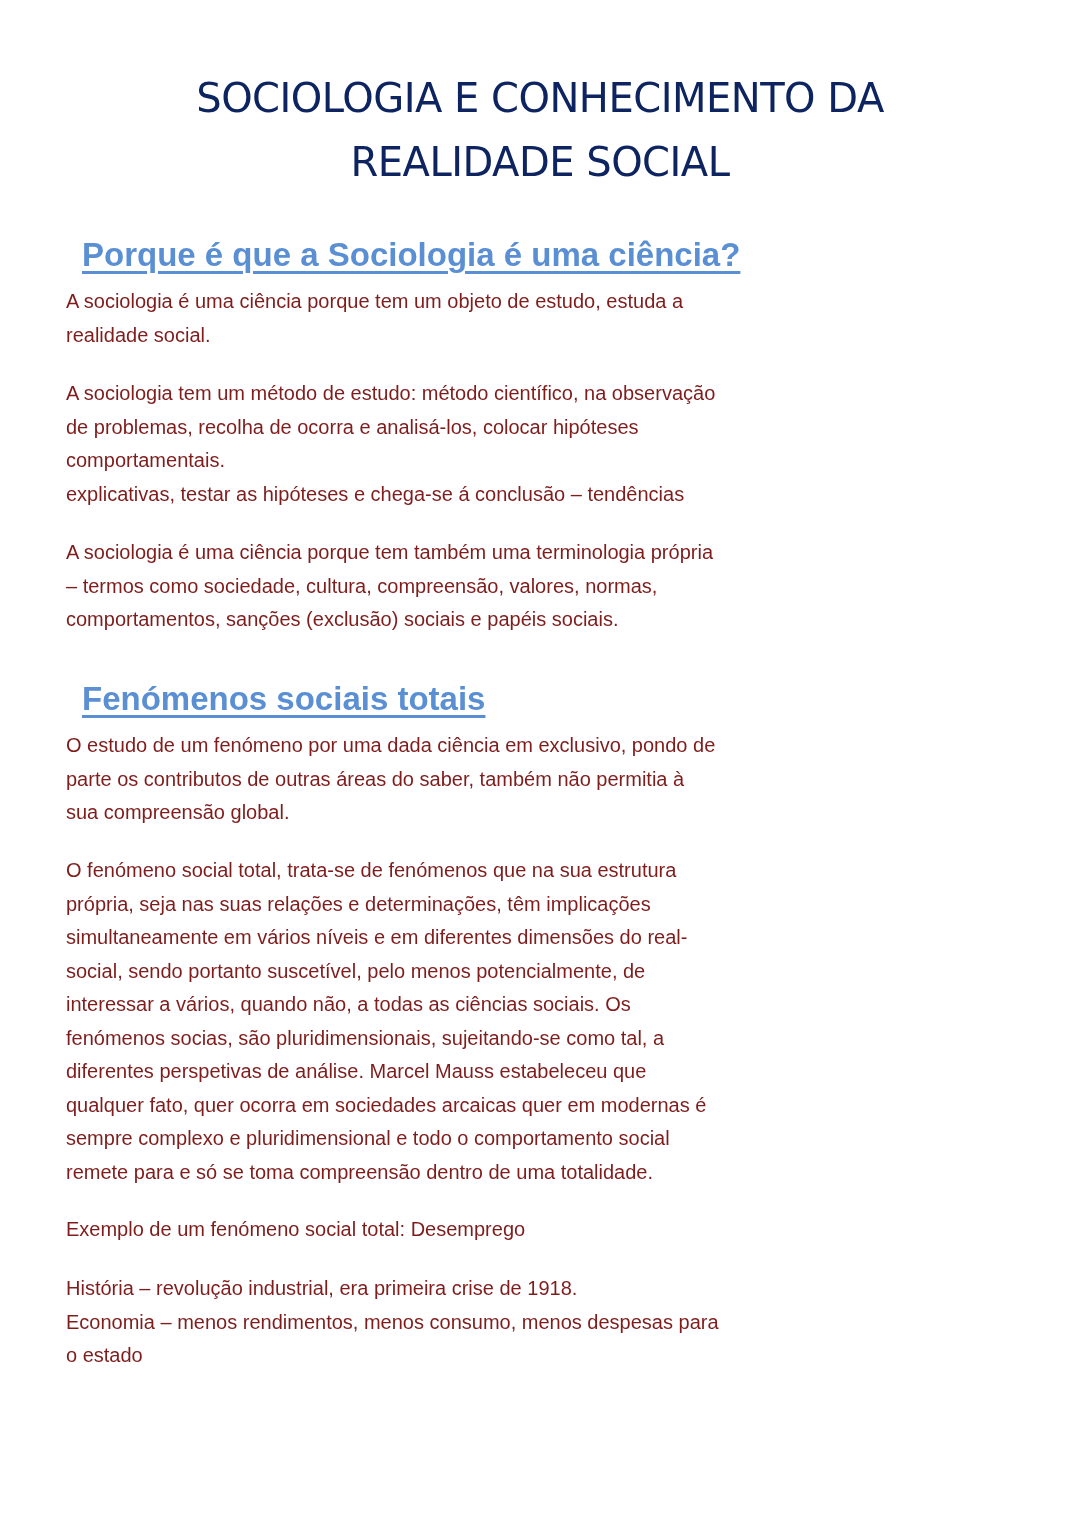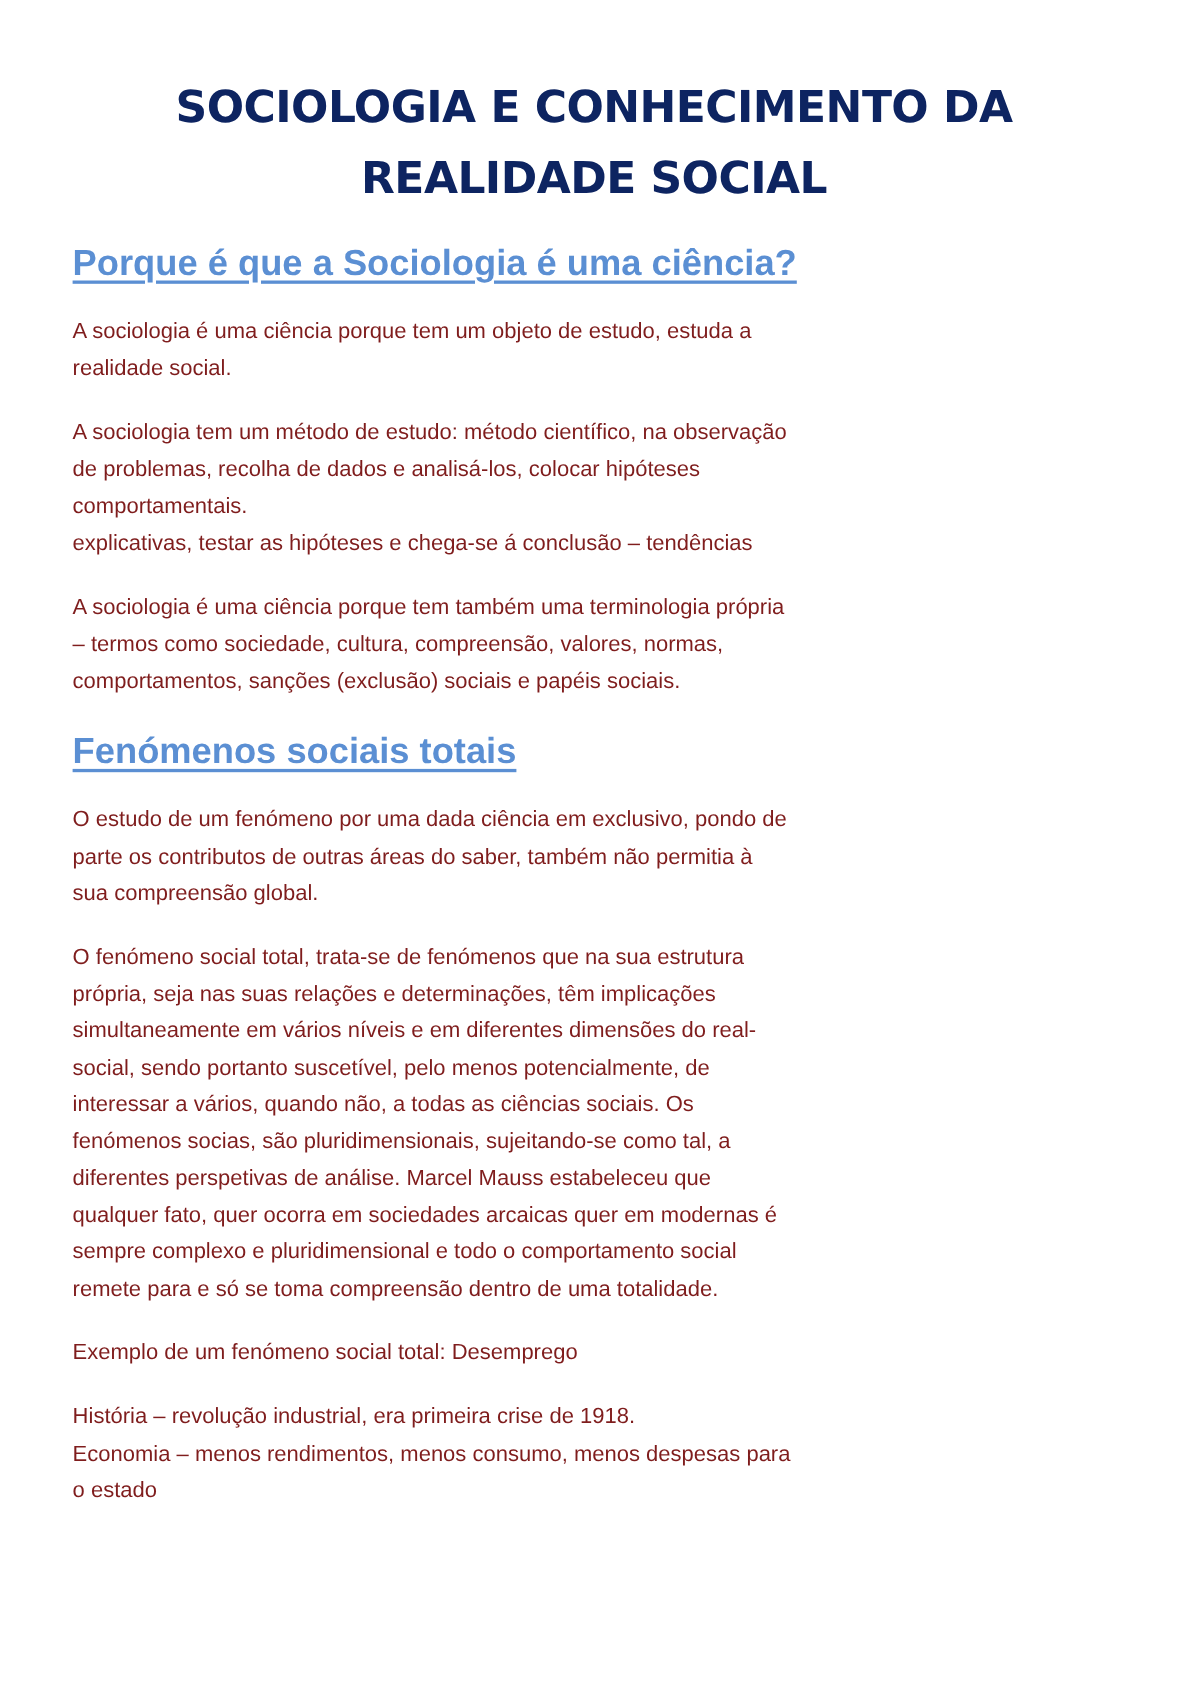--- a/index.html
+++ b/index.html
@@ -1,27 +1,27 @@
 <!DOCTYPE html>
 <html><head>
 <meta charset="utf-8">
 <style>
   html, body { margin: 0; padding: 0; background: #ffffff; }
   body { width: 1080px; height: 1528px; overflow: hidden; position: relative; }
   .page { position: absolute; left: 0; top: 0; width: 1080px; height: 1528px; }
   .title {
     position: absolute; left: 0; top: 66px; width: 1080px;
     text-align: center; color: #0d2461;
-    font-family: "DejaVu Sans", sans-serif; font-weight: bold;
+    font-family: "DejaVu Sans", sans-serif; font-weight: normal;
     font-size: 40px; line-height: 64px; letter-spacing: -0.5px;
     margin: 0;
   }
   .title span { display: block; }
   .heading {
-    position: absolute; left: 66px; margin: 0;
+    position: absolute; left: 66px; margin: 16px;
     font-family: "Liberation Sans", sans-serif; font-weight: bold;
     font-size: 33px; line-height: 40px; color: #5b8fd3;
     text-decoration: underline; text-decoration-thickness: 3px;
     text-underline-offset: 5px;
   }
   .para {
     position: absolute; left: 66px; width: 960px; margin: 0;
     font-family: "Liberation Sans", sans-serif; font-size: 20px;
     line-height: 33.5px; color: #7f1d1d;
   }
@@ -39,21 +39,21 @@
 
   <h2 class="heading" style="top:219px;">Porque é que a Sociologia é uma ciência?</h2>
 
   <p class="para" style="top:285px;">
     <span>A sociologia é uma ciência porque tem um objeto de estudo, estuda a</span>
     <span>realidade social.</span>
   </p>
 
   <p class="para" style="top:377px;">
     <span>A sociologia tem um método de estudo: método científico, na observação</span>
-    <span>de problemas, recolha de dados e analisá-los, colocar hipóteses</span>
+    <span>de problemas, recolha de ocorra e analisá-los, colocar hipóteses</span>
     <span>comportamentais.</span>
     <span>explicativas, testar as hipóteses e chega-se á conclusão – tendências</span>
   </p>
 
   <p class="para" style="top:536px;">
     <span>A sociologia é uma ciência porque tem também uma terminologia própria</span>
     <span>– termos como sociedade, cultura, compreensão, valores, normas,</span>
     <span>comportamentos, sanções (exclusão) sociais e papéis sociais.</span>
   </p>
 

